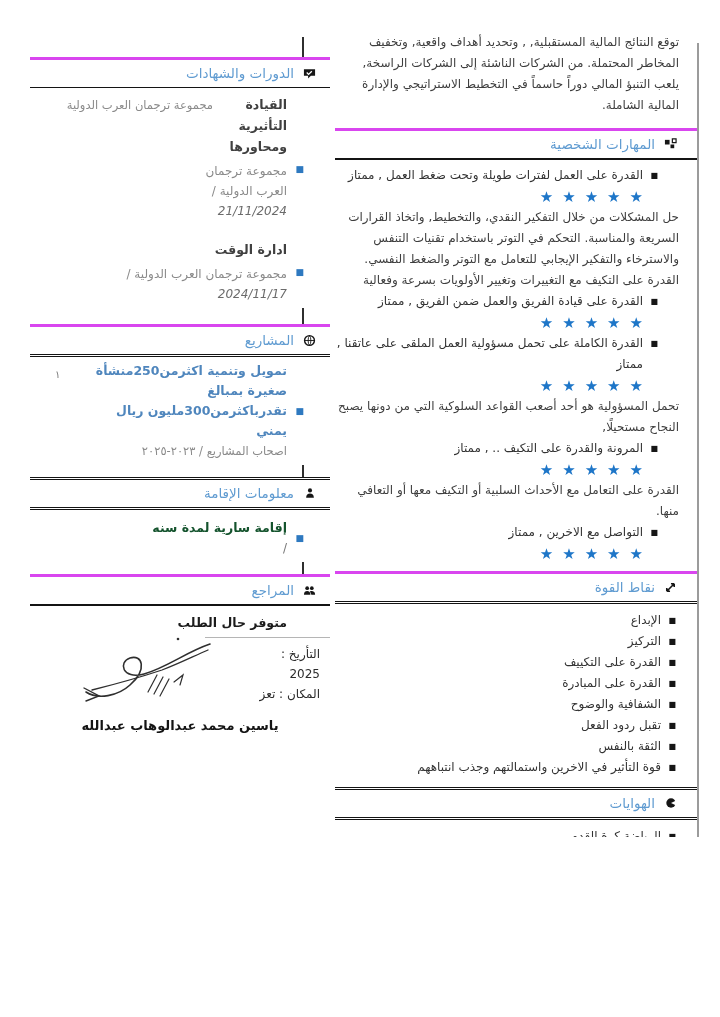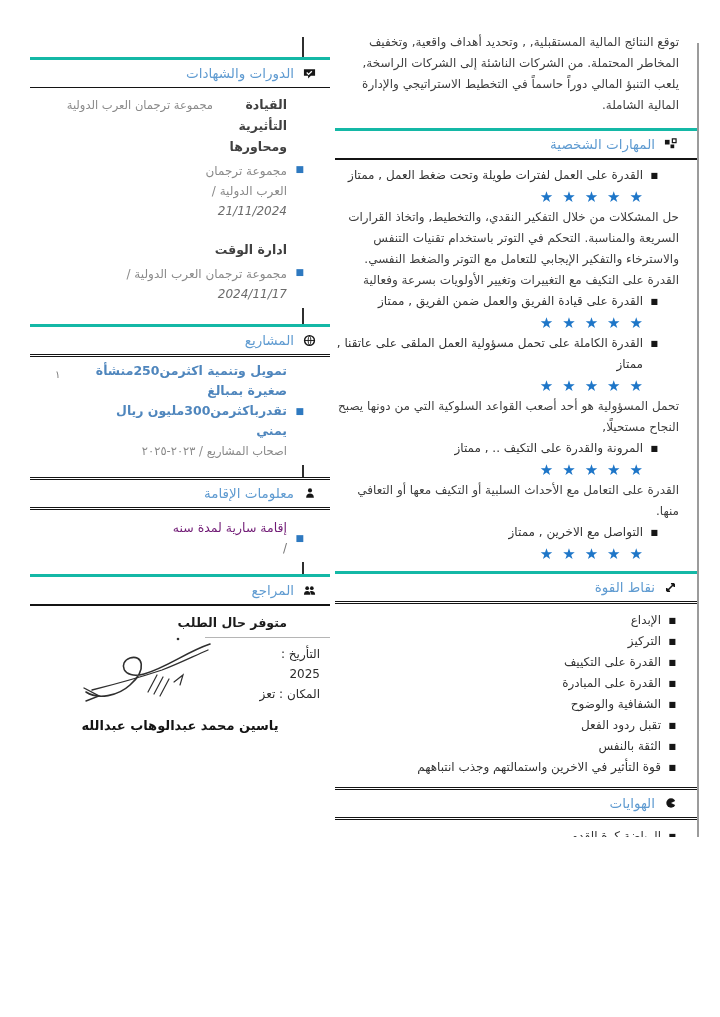--- a/index.html
+++ b/index.html
@@ -3,21 +3,21 @@
 <meta charset="utf-8">
 <style>
   html,body{margin:0;padding:0;background:#ffffff;}
   .page{position:relative;width:720px;height:837px;background:#fff;overflow:hidden;
         font-family:"DejaVu Sans",sans-serif;direction:rtl;color:#3d3d3d;}
   
   .vline{position:absolute;top:43px;right:21px;width:2px;height:967px;background:#9b9b9b;}
 
   
   .hdr{display:flex;align-items:center;gap:9px;padding:4px 14px 4px 0;
-       border-top:3px solid #14b8a6;border-bottom:2px solid #141414;}
+       border-top:3px solid #d946ef;border-bottom:2px solid #141414;}
   .hdr h2{margin:0;font-size:13.5px;font-weight:normal;color:#5f9bd1;line-height:19px;}
   .hdr .ic{flex:0 0 auto;width:13px;height:13px;display:inline-flex;}
   .bb-thin{border-bottom-width:1px;}
   .bb-double{border-bottom:3px double #141414;}
   .bt-double{border-top:3px double #141414;}
   .main .hdr{padding-right:20px;}
 
   
   .main{position:absolute;top:32px;right:23px;width:362px;}
   .intro{margin:0 0 12px;padding:0 18px 0 0;font-size:12px;line-height:21px;color:#3e3e3e;text-align:right;}
@@ -43,21 +43,21 @@
   .s-item::before{content:"■";position:absolute;right:-17px;top:3px;font-size:9px;color:#2e79c0;}
   .s-item.mid::before{top:50%;transform:translateY(-50%);}
   .prov{color:#8a8a8a;font-size:12px;line-height:20px;text-align:right;}
   .prov.narrow{max-width:90px;}
   .date{font-style:italic;color:#6b6b6b;font-size:12px;line-height:20px;text-align:right;}
   .gap12{height:12px;}
   .p-wrap{position:relative;}
   .footnote{position:absolute;left:25px;top:8px;font-size:10px;color:#7a7a7a;}
   .p-title{color:#4f86bd;font-weight:bold;font-size:12.5px;line-height:20px;width:205px;text-align:right;}
   .meta{color:#8a8a8a;font-size:11.5px;line-height:20px;text-align:right;}
-  .res-title{color:#701a75;font-weight:normal;font-size:12.5px;line-height:21px;text-align:right;}
+  .res-title{color:#14532d;font-weight:bold;font-size:12.5px;line-height:21px;text-align:right;}
   .res-slash{color:#777;font-size:12px;line-height:20px;text-align:right;}
   .avail{font-weight:bold;color:#1c1c1c;font-size:12.5px;margin:9px 43px 0 0;text-align:right;}
   .thin-line{height:1px;background:#b5b5b5;width:125px;margin-top:7px;}
   .refs-bottom{position:relative;margin-top:6px;min-height:112px;}
   .d-line{text-align:right;padding-right:10px;font-size:12px;line-height:20px;color:#2c2c2c;}
   .sig{position:absolute;left:48px;top:-14px;}
   .name{font-weight:bold;font-size:13px;color:#141414;text-align:center;margin-top:14px;}
   svg.glyph path, svg.glyph circle, svg.glyph rect{vector-effect:non-scaling-stroke;}
 </style>
 </head>

